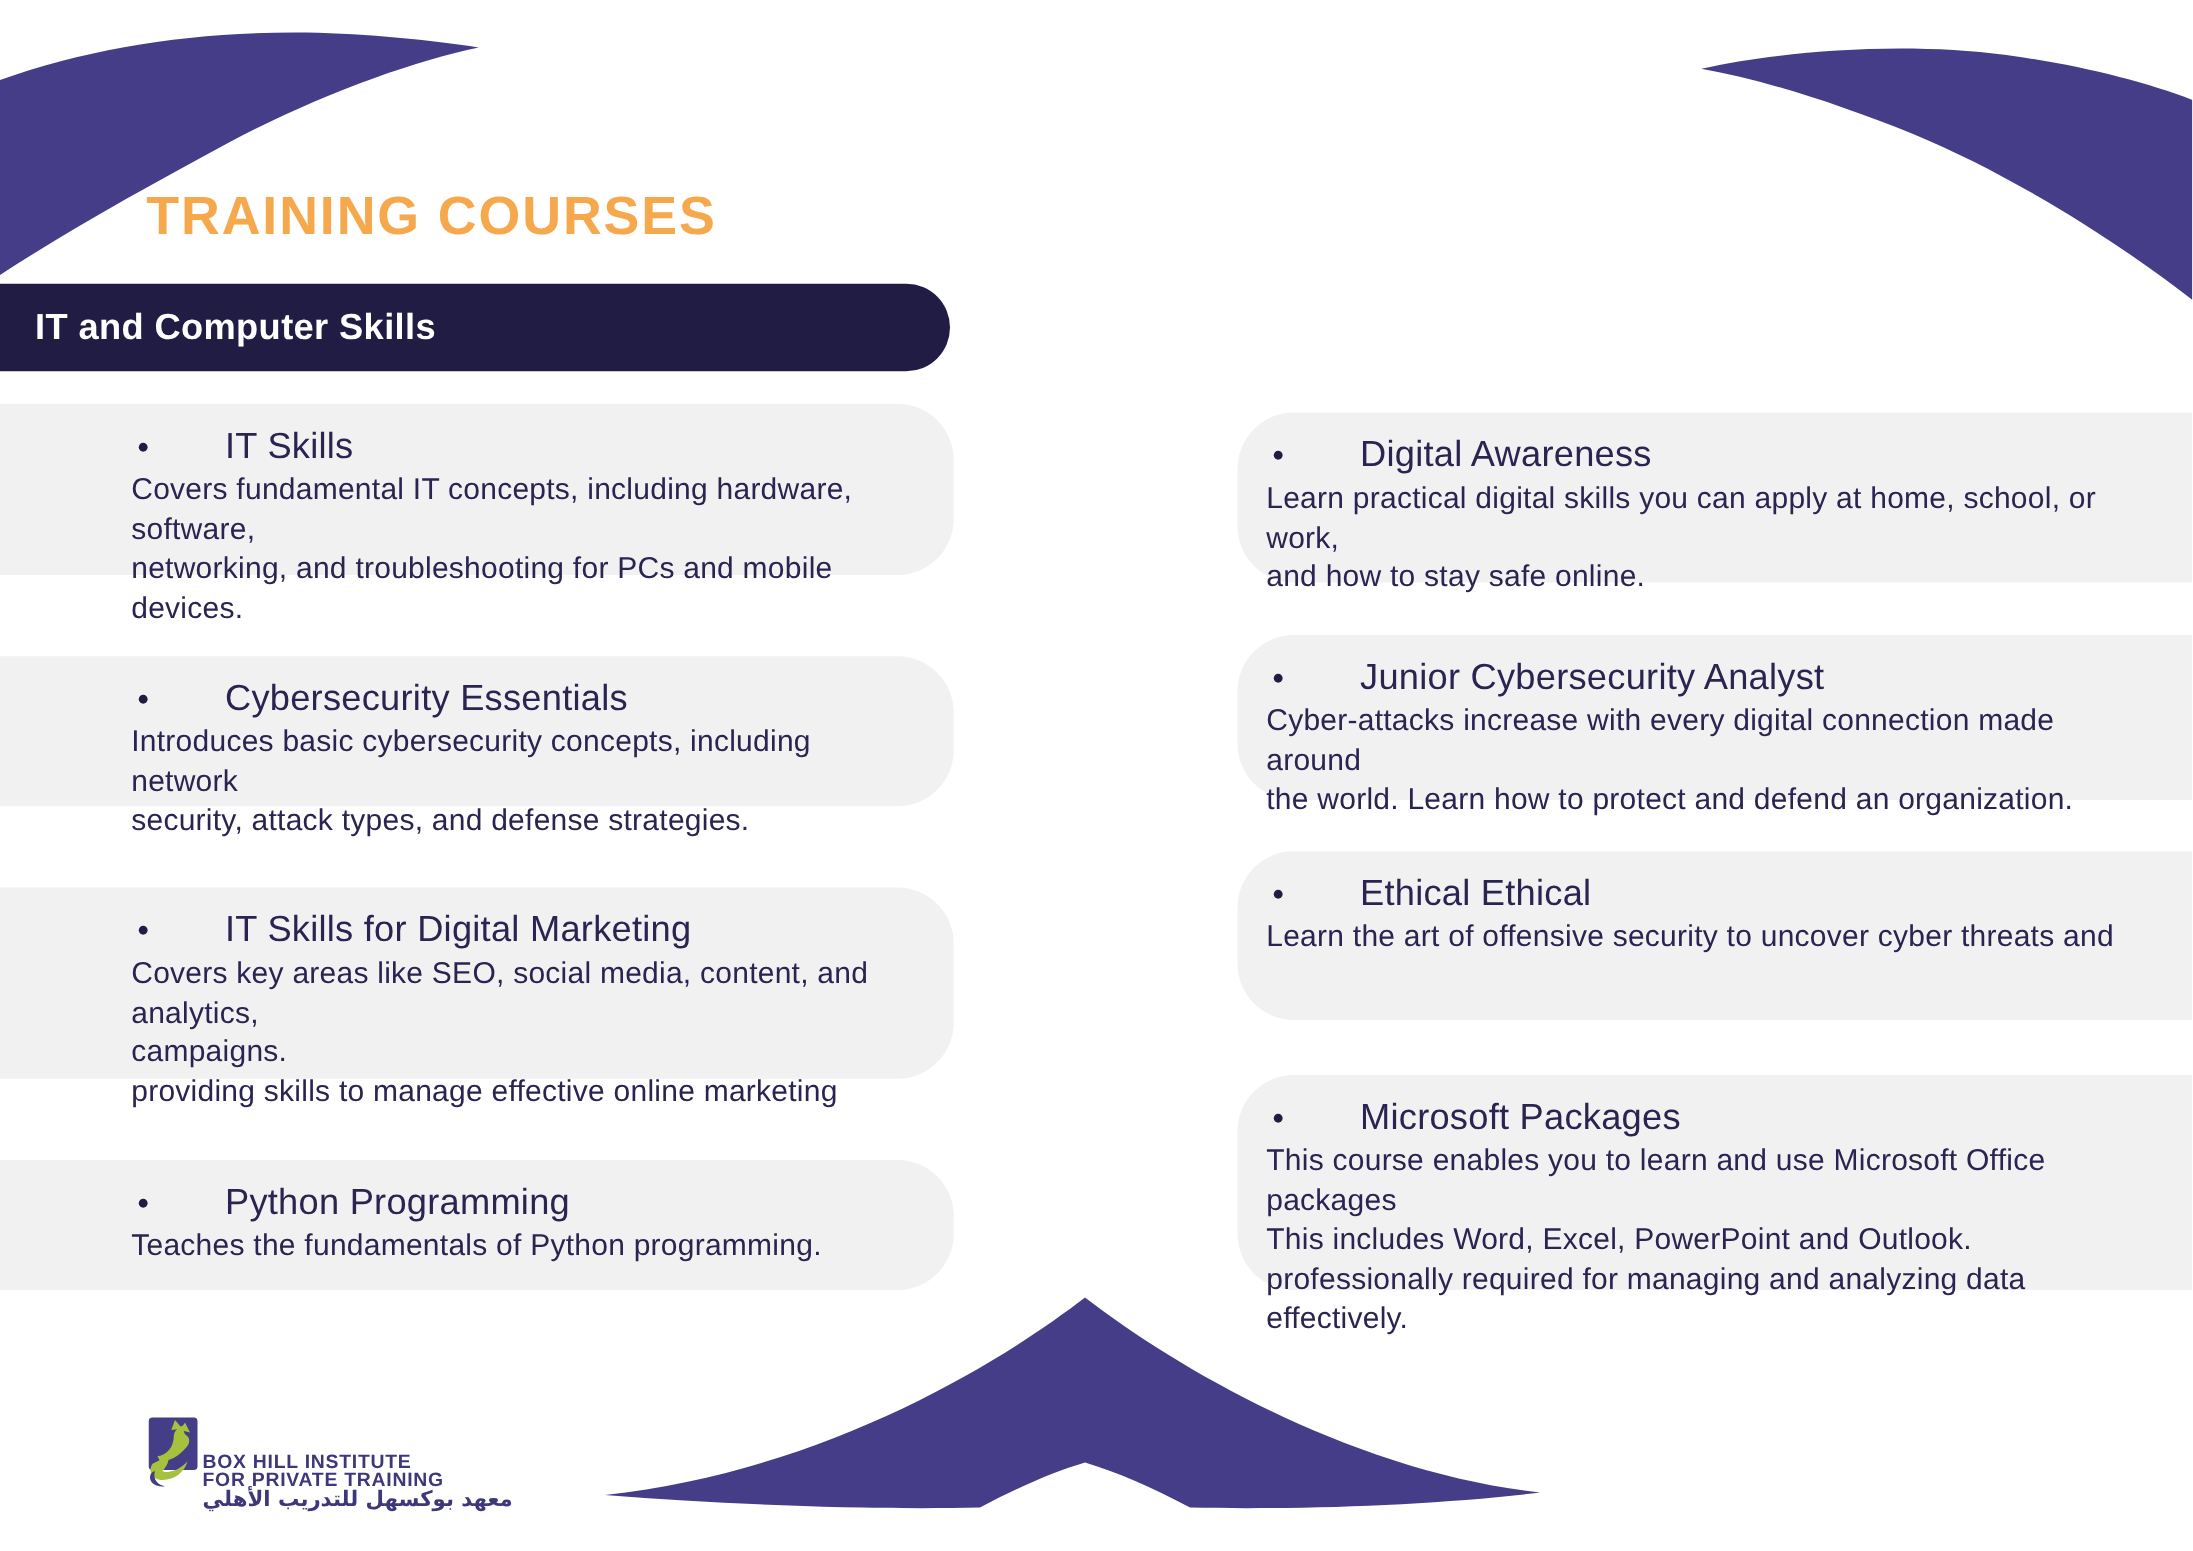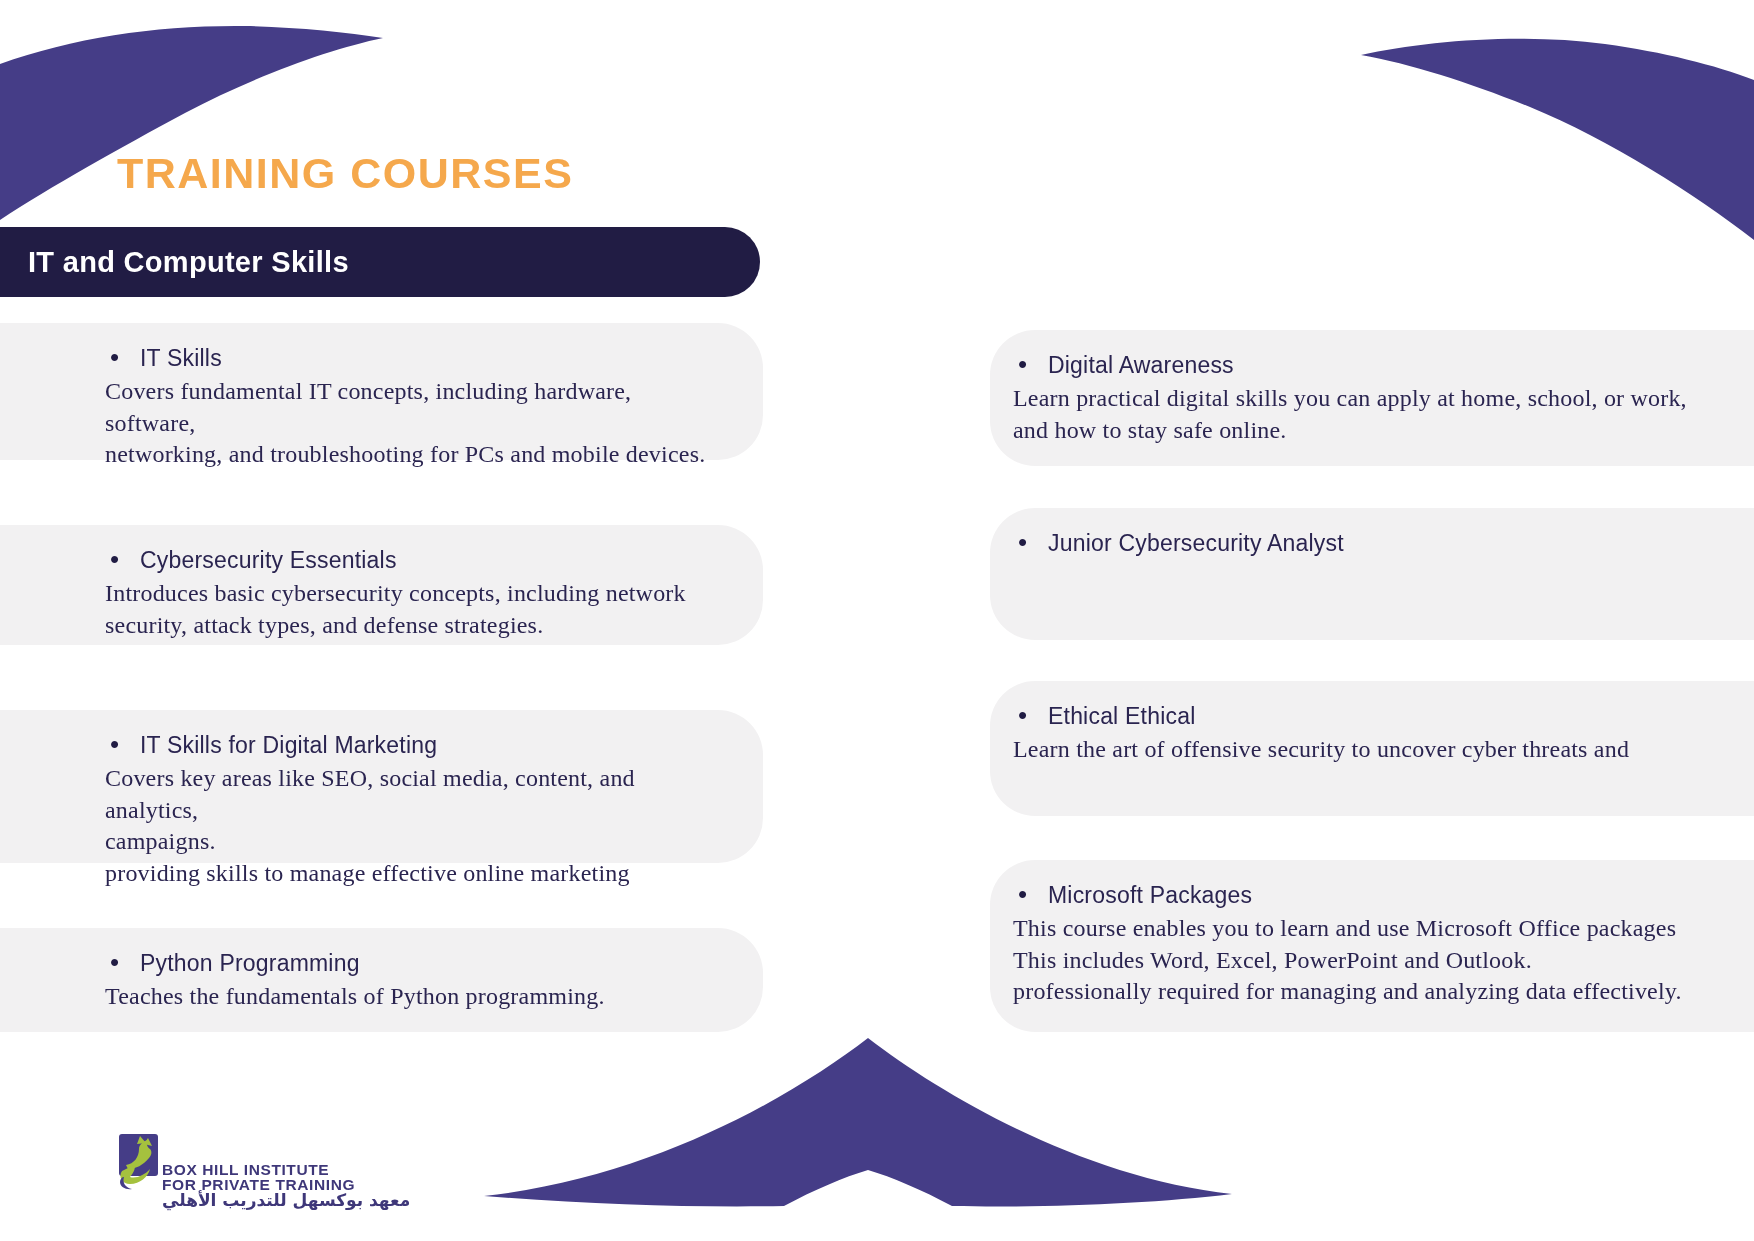--- a/index.html
+++ b/index.html
@@ -20,22 +20,22 @@
   .section-label{
     margin-left:28px;color:#ffffff;font-size:29px;font-weight:700;letter-spacing:.3px;
   }
   .card{
     position:absolute;background:#F2F1F2;box-sizing:border-box;padding-top:17px;
   }
   .card.left{left:0;width:763px;border-radius:0 45px 45px 0;padding-left:105px;padding-right:50px;}
   .card.right{left:990px;width:764px;border-radius:45px 0 0 45px;padding-left:23px;padding-right:40px;}
   .card-title{display:flex;align-items:baseline;height:34px;line-height:34px;margin-bottom:2px;}
   .bullet{width:30px;margin-left:5px;font-size:26px;flex:none;color:#211C44;}
-  .card-title-text{font-size:23px;color:#2A2450;letter-spacing:.2px;}
-  .card-body{margin-top:0;font-family:Liberation Serif, serif;}
+  .card-title-text{font-size:29px;color:#2A2450;letter-spacing:.2px;margin-left:40px;}
+  .card-body{margin-top:0;}
   .card-body .line{font-size:24px;line-height:31.5px;letter-spacing:.2px;color:#2A2450;}
   .logo{position:absolute;left:112px;top:1131px;width:420px;height:70px;}
   .logo-icon{position:absolute;left:0;top:0;width:48px;height:62px;}
   .logo-text{position:absolute;left:50px;top:3px;margin-top:29px;}
   .logo-line{font-size:15.5px;font-weight:700;letter-spacing:.6px;color:#3E3779;line-height:14.5px;}
   .logo-line-ar{
     font-size:17px;font-weight:700;color:#3E3779;line-height:16px;direction:rtl;text-align:left;
     font-family:"DejaVu Sans","Liberation Sans",sans-serif;
   }
 </style>
@@ -109,20 +109,24 @@
       <div class="line">Learn practical digital skills you can apply at home, school, or work,</div>
       <div class="line">and how to stay safe online.</div>
     </div>
   </div>
 
   <div class="card right" style="top:508px;height:132px;">
     <div class="card-title">
       <span class="bullet">•</span>
       <span class="card-title-text">Junior Cybersecurity Analyst</span>
     </div>
+    <div class="card-body">
+      <div class="line">Cyber-attacks increase with every digital connection made around</div>
+      <div class="line">the world. Learn how to protect and defend an organization.</div>
+    </div>
   </div>
 
   <div class="card right" style="top:681px;height:135px;">
     <div class="card-title">
       <span class="bullet">•</span>
       <span class="card-title-text">Ethical Ethical</span>
     </div>
     <div class="card-body">
       <div class="line">Learn the art of offensive security to uncover cyber threats and</div>
     </div>

